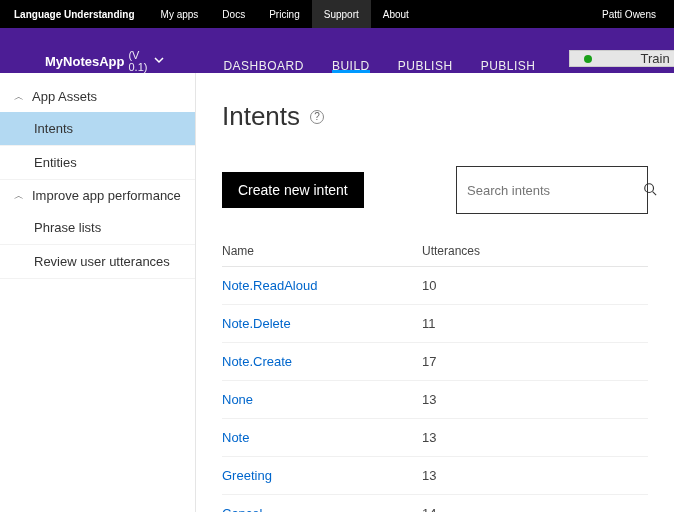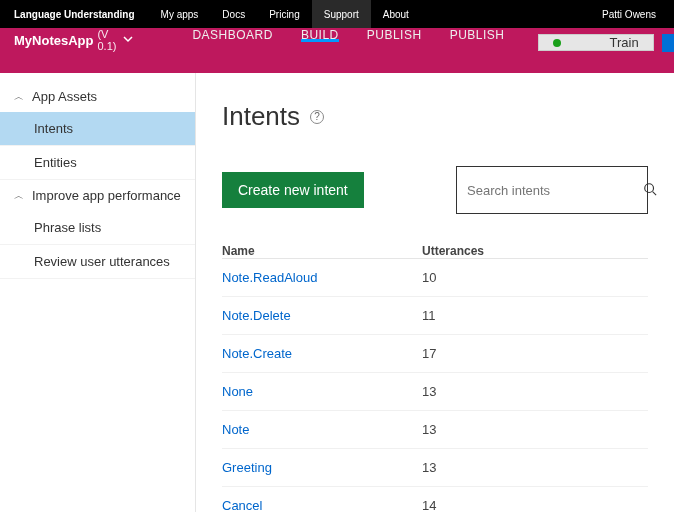--- a/index.html
+++ b/index.html
@@ -30,25 +30,26 @@
     padding: 0 12px;
     display: flex;
     align-items: center;
     cursor: pointer;
   }
   .topbar .tnav.active { background: #2a2a2a; }
   .topbar .spacer { flex: 1; }
   .topbar .user { padding: 0 18px; display:flex; align-items:center; }
 
   .secondbar {
-    background: #be185d;
+    background: #4c1d95;
     height: 45px;
     display: flex;
-    align-items: flex-start;
+    align-items: flex-end;
     color: #fff;
+    padding-left: 31px;
   }
   .appselect {
     display: flex;
     align-items: center;
     padding: 0 14px;
     font-size: 13px;
     cursor: pointer;
   }
   .appselect .appname { font-weight: 600; }
   .appselect .appver { font-size: 11px; margin-left: 4px; opacity: .9; }
@@ -136,21 +137,21 @@
     font-size: 10px; display:flex; align-items:center; justify-content:center;
     margin-left: 10px; color:#666; cursor:pointer;
   }
   .actionrow {
     margin-top: 34px;
     display: flex;
     align-items: center;
     justify-content: space-between;
   }
   .primarybtn {
-    background: #15803d;
+    background: #000000;
     color: #fff;
     border: none;
     padding: 10px 16px;
     font-size: 14px;
     cursor: pointer;
   }
   .searchbox {
     width: 192px;
     height: 48px;
     border: 1px solid #333;
@@ -161,23 +162,23 @@
   .searchbox input {
     border: none; outline: none; flex: 1; font-size: 13px; color:#555;
     background: transparent;
   }
   .searchicon { font-size: 14px; color:#333; }
 
   .tablehead {
     display: flex;
     margin-top: 30px;
     border-bottom: 1px solid #e5e5e5;
-    padding-bottom: 0;
+    padding-bottom: 8px;
     font-size: 12px;
-    font-weight: 700;
+    font-weight: 400;
     color: #444;
   }
   .col-name { width: 200px; }
   .col-utt { flex: 1; }
   .trow {
     display: flex;
     padding: 11px 0;
     border-bottom: 1px solid #f0f0f0;
     font-size: 13px;
   }

